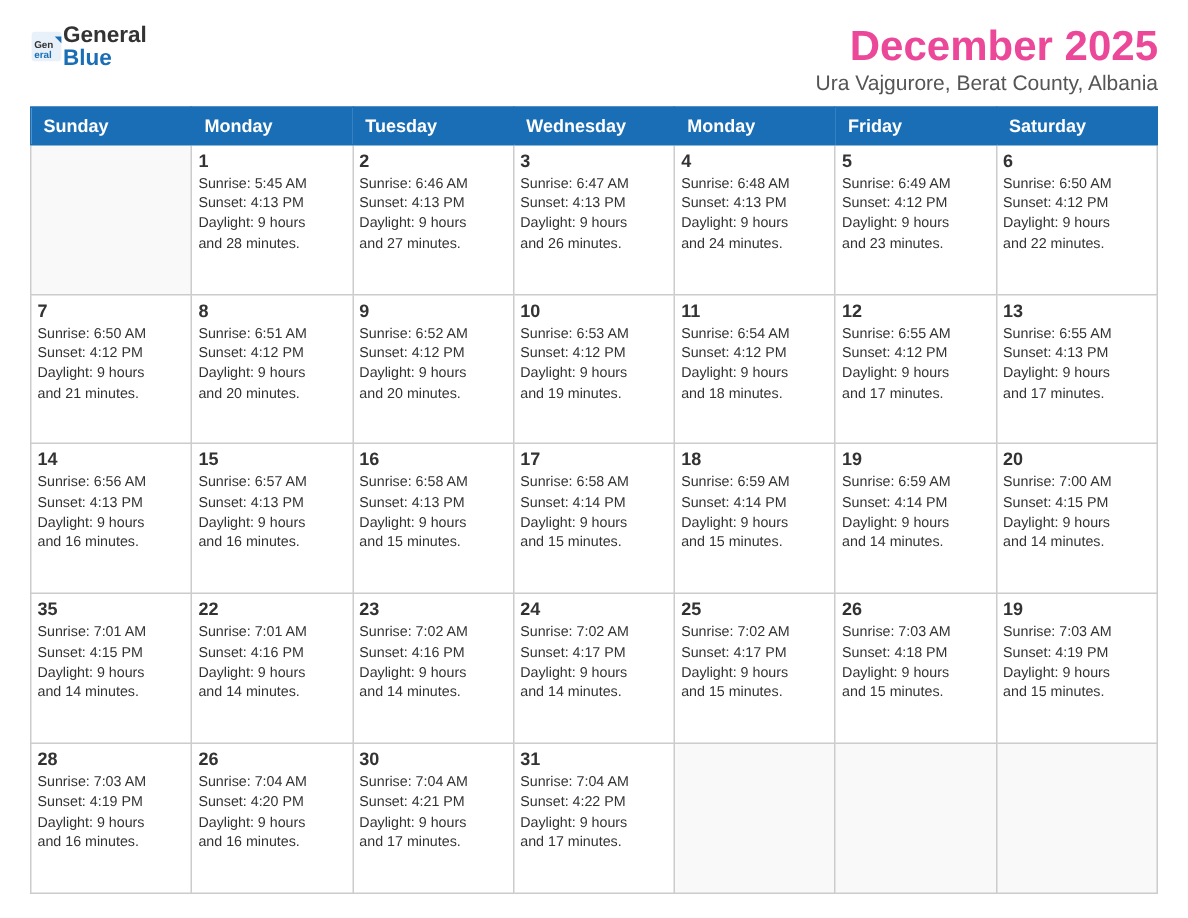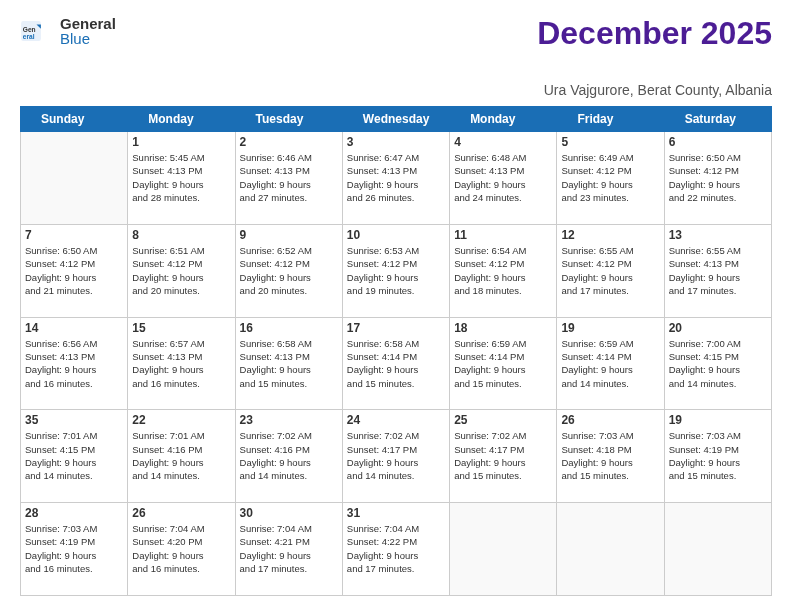--- a/index.html
+++ b/index.html
@@ -19,59 +19,58 @@
     }
     .header {
       display: flex;
       justify-content: space-between;
       align-items: flex-start;
       margin-bottom: 8px;
     }
     .logo {
       display: flex;
       align-items: center;
-      gap: 18px;
+      gap: 0;
     }
     .logo-text {
       font-size: 18px;
       font-weight: bold;
       color: #333;
       line-height: 1;
     }
     .logo-icon {
       width: 22px;
       height: 22px;
     }
     .title-block {
       text-align: right;
     }
     .month-title {
-      font-size: 32px;
+      font-size: 28px;
       font-weight: bold;
-      color: #4c1d95;
+      color: #ec4899;
       line-height: 1.1;
     }
     .location-title {
       font-size: 14px;
       color: #555;
-      margin-top: 31px;
     }
     .calendar {
       flex: 1;
       border: 1px solid #ccc;
       border-collapse: collapse;
       width: 100%;
       table-layout: fixed;
     }
     .calendar th {
       background: #1a6eb5;
       color: #fff;
       font-size: 12px;
       font-weight: bold;
-      padding: 5px 20px;
+      padding: 5px 8px;
       text-align: left;
       border: 1px solid #1a6eb5;
       margin-top: 44px;
     }
     .calendar td {
       border: 1px solid #ccc;
       vertical-align: top;
       padding: 3px 4px;
       font-size: 9.5px;
       color: #333;
@@ -97,21 +96,21 @@
   <div class="header">
     <div class="logo">
       <svg class="logo-icon" viewBox="0 0 40 40">
         <rect x="2" y="2" width="36" height="36" rx="4" fill="#e8f0fa"></rect>
         <text x="5" y="22" font-size="12" font-weight="bold" fill="#333" font-family="Arial">Gen</text>
         <text x="5" y="34" font-size="12" font-weight="bold" fill="#1a6eb5" font-family="Arial">eral</text>
         <polygon points="30,8 38,16 38,8" fill="#1a6eb5"></polygon>
       </svg>
       <div style="display:flex;flex-direction:column;line-height:1.1;">
         <span class="logo-text" style="color:#333;font-size:15px;font-weight:bold;">General</span>
-        <span class="logo-text" style="color:#1a6eb5;font-size:15px;font-weight:normal;">Blue</span>
+        <span class="logo-text" style="color:#1a6eb5;font-size:15px;font-weight:bold;">Blue</span>
       </div>
     </div>
     <div class="title-block">
       <div class="month-title">December 2025</div>
       <div class="location-title">Ura Vajgurore, Berat County, Albania</div>
     </div>
   </div>
 
   <table class="calendar">
     <thead>

